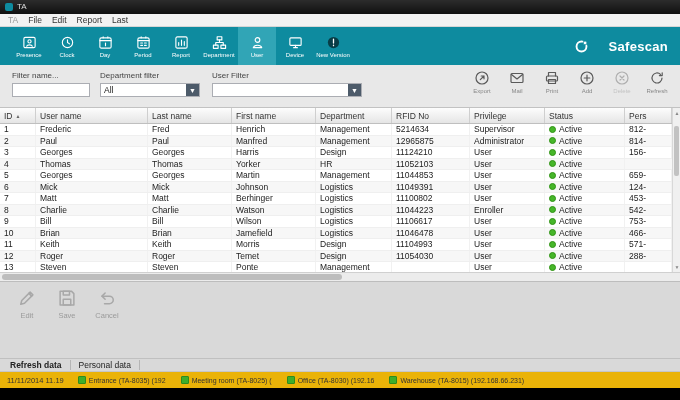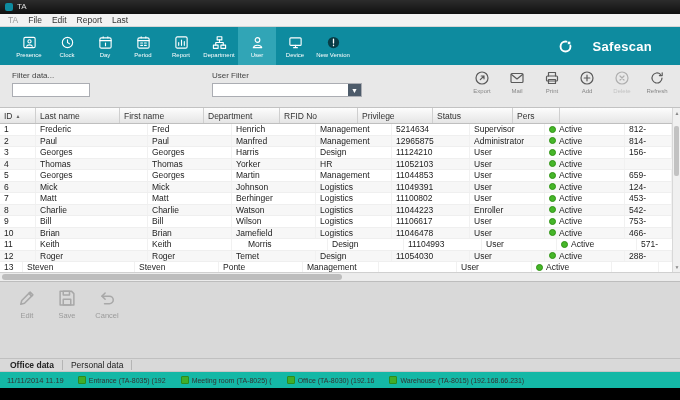--- a/index.html
+++ b/index.html
@@ -14,21 +14,21 @@
   .menu-item{font-size:8.5px;color:#333;padding:0 5px;cursor:default}
   .menu-item.dim{color:#999}
 
   .nav{height:38px;flex:0 0 auto;background:#0e8b9f;display:flex;align-items:stretch;padding-left:10px}
   .nav-items{display:flex;align-items:stretch}
   .nav-item{width:38px;display:flex;flex-direction:column;align-items:center;justify-content:center;gap:2px;color:#fff;cursor:pointer}
   .nav-item.selected{background:#31a5b6}
   .nav-icon{width:17px;height:15px;color:#fff}
   .nav-icon svg,.action-icon svg,.ficon svg,.brand-icon svg{display:block;width:100%;height:100%}
   .nav-label{font-size:6px;white-space:nowrap}
-  .brand{margin-left:auto;display:flex;align-items:center;gap:20px;padding-right:28px;color:#fff}
+  .brand{margin-left:auto;display:flex;align-items:center;gap:20px;padding-right:12px;color:#fff}
   .brand-icon{width:15px;height:15px;color:#fff}
   .brand-text{font-size:13px;font-weight:bold;letter-spacing:.3px}
 
   .filterbar{height:43px;flex:0 0 auto;background:#e8e8e8;border-bottom:1px solid #c2c2c2;position:relative}
   .filter-group{position:absolute;top:6px;display:flex;flex-direction:column;gap:3px}
   .filter-label{font-size:8px;color:#444;white-space:nowrap}
   .ctl-input{width:78px;height:14px;background:#fff;border:1px solid #abadb3;font-size:8.5px;padding:0 2px;font-family:"Liberation Sans",sans-serif}
   .select{height:14px;background:#fff;border:1px solid #abadb3;display:flex;align-items:center;justify-content:space-between;font-size:8.5px;cursor:pointer}
   .select .val{padding:0 3px;color:#222}
   .select .arrow{width:13px;height:100%;background:#4d5b6a;color:#fff;display:flex;align-items:center;justify-content:center;font-size:7px}
@@ -56,21 +56,21 @@
 
   .footer{height:77px;flex:0 0 auto;background:#d9d9d9;border-top:1px solid #bdbdbd;display:flex;align-items:flex-start;gap:6px;padding:6px 0 0 10px}
   .fbtn{width:34px;display:flex;flex-direction:column;align-items:center;gap:3px}
   .ficon{width:20px;height:20px;color:#a8a8a8}
   .flabel{font-size:7.5px;color:#9b9b9b}
 
   .tabs{height:13px;flex:0 0 auto;background:#d9d9d9;border-top:1px solid #c0c0c0;display:flex;align-items:center;padding-left:8px}
   .tab{font-size:8.5px;color:#222;padding:0 8px;border-right:1px solid #b5b5b5;cursor:pointer;white-space:nowrap}
   .tab:first-child{padding-left:2px;font-weight:bold}
 
-  .statusbar{height:17px;flex:0 0 auto;background:#14b8a6;border-top:1px solid #c6c6c6;display:flex;align-items:center;padding:0 7px;gap:14px}
+  .statusbar{height:17px;flex:0 0 auto;background:#eab308;border-top:1px solid #c6c6c6;display:flex;align-items:center;padding:0 7px;gap:14px}
   .datetime{font-size:7.5px;color:#333;white-space:nowrap}
   .devices{display:flex;align-items:center;gap:15px}
   .device{display:flex;align-items:center;gap:3px}
   .device-icon{width:8px;height:8px;background:#3fae2a;border:1px solid #2d8c1e;border-radius:1px;flex:0 0 auto}
   .device-label{font-size:7px;color:#333;white-space:nowrap}
 
   .bottomstrip{height:12px;flex:0 0 auto;background:#000}
 </style>
 </head>
 <body>
@@ -183,22 +183,29 @@
             <circle cx="8" cy="8" r="5.3" fill="none" stroke="#fff" stroke-width="2"></circle>
             <circle cx="11.8" cy="4.2" r="2.1" fill="#fff" stroke="#0e8b9f" stroke-width="1"></circle>
           </svg>
         </span>
       <span class="brand-text">Safescan</span>
     </div>
   </div>
 
   <div class="filterbar">
     <div class="filter-group" style="left:12px">
-      <span class="filter-label">Filter data...</span>
+      <span class="filter-label">Filter name...</span>
       <input class="ctl-input" value="" style="">
+    </div>
+    <div class="filter-group" style="left:100px">
+      <span class="filter-label">Department filter</span>
+      <div class="select" style="width:100px">
+        <span class="val">All</span>
+        <span class="arrow">▼</span>
+      </div>
     </div>
     <div class="filter-group" style="left:212px">
       <span class="filter-label">User Filter</span>
       <div class="select" style="width:150px">
         <span class="val"></span>
         <span class="arrow">▼</span>
       </div>
     </div>
     <div class="actions" id="actions">
         <div class="action-item">
@@ -257,20 +264,23 @@
           <span class="action-label">Refresh</span>
         </div>
       </div>
   </div>
 
   <div class="table-wrap">
     <div class="tbl-head" id="thead">
         <div class="th" style="width: 36px;">
           <span>ID</span>
           <span class="sort">▲</span>
+        </div>
+        <div class="th" style="width: 112px;">
+          <span>User name</span>
         </div>
         <div class="th" style="width: 84px;">
           <span>Last name</span>
         </div>
         <div class="th" style="width: 84px;">
           <span>First name</span>
         </div>
         <div class="th" style="width: 76px;">
           <span>Department</span>
         </div>
@@ -425,21 +435,21 @@
           <div class="td" style="width: 80px;">
             <span class="status-dot"></span>
             <span>Active</span>
           </div>
           <div class="td" style="width: 47px;">466-</div>
         </div>
         <div class="tr">
           <div class="td" style="width: 36px;">11</div>
           <div class="td" style="width: 112px;">Keith</div>
           <div class="td" style="width: 84px;">Keith</div>
-          <div class="td" style="width: 84px; margin-left: 12px;">Morris</div>
+          <div class="td" style="width: 84px;">Morris</div>
           <div class="td" style="width: 76px;">Design</div>
           <div class="td" style="width: 78px;">11104993</div>
           <div class="td" style="width: 75px;">User</div>
           <div class="td" style="width: 80px;">
             <span class="status-dot"></span>
             <span>Active</span>
           </div>
           <div class="td" style="width: 47px;">571-</div>
         </div>
         <div class="tr">
@@ -450,21 +460,21 @@
           <div class="td" style="width: 76px;">Design</div>
           <div class="td" style="width: 78px;">11054030</div>
           <div class="td" style="width: 75px;">User</div>
           <div class="td" style="width: 80px;">
             <span class="status-dot"></span>
             <span>Active</span>
           </div>
           <div class="td" style="width: 47px; text-align: right;">288-</div>
         </div>
         <div class="tr">
-          <div class="td" style="width: 23px;">13</div>
+          <div class="td" style="width: 36px;">13</div>
           <div class="td" style="width: 112px;">Steven</div>
           <div class="td" style="width: 84px;">Steven</div>
           <div class="td" style="width: 84px;">Ponte</div>
           <div class="td" style="width: 76px;">Management</div>
           <div class="td" style="width: 78px;"></div>
           <div class="td" style="width: 75px;">User</div>
           <div class="td" style="width: 80px;">
             <span class="status-dot"></span>
             <span>Active</span>
           </div>
@@ -507,21 +517,21 @@
           <svg viewBox="0 0 16 16" fill="none" stroke="currentColor" stroke-width="1.2" stroke-linecap="round" stroke-linejoin="round">
             <path d="M4 6.5h6a3 3 0 0 1 0 6H6"></path>
             <path d="M6.5 4L4 6.5 6.5 9"></path>
           </svg>
         </span>
         <span class="flabel">Cancel</span>
       </div>
     </div>
 
   <div class="tabs" id="tabs">
-      <span class="tab">Office data</span>
+      <span class="tab">Refresh data</span>
       <span class="tab">Personal data</span>
     </div>
 
   <div class="statusbar">
     <span class="datetime">11/11/2014 11.19</span>
     <div class="devices" id="devices">
         <div class="device">
           <span class="device-icon"></span>
           <span class="device-label">Entrance (TA-8035) (192</span>
         </div>

